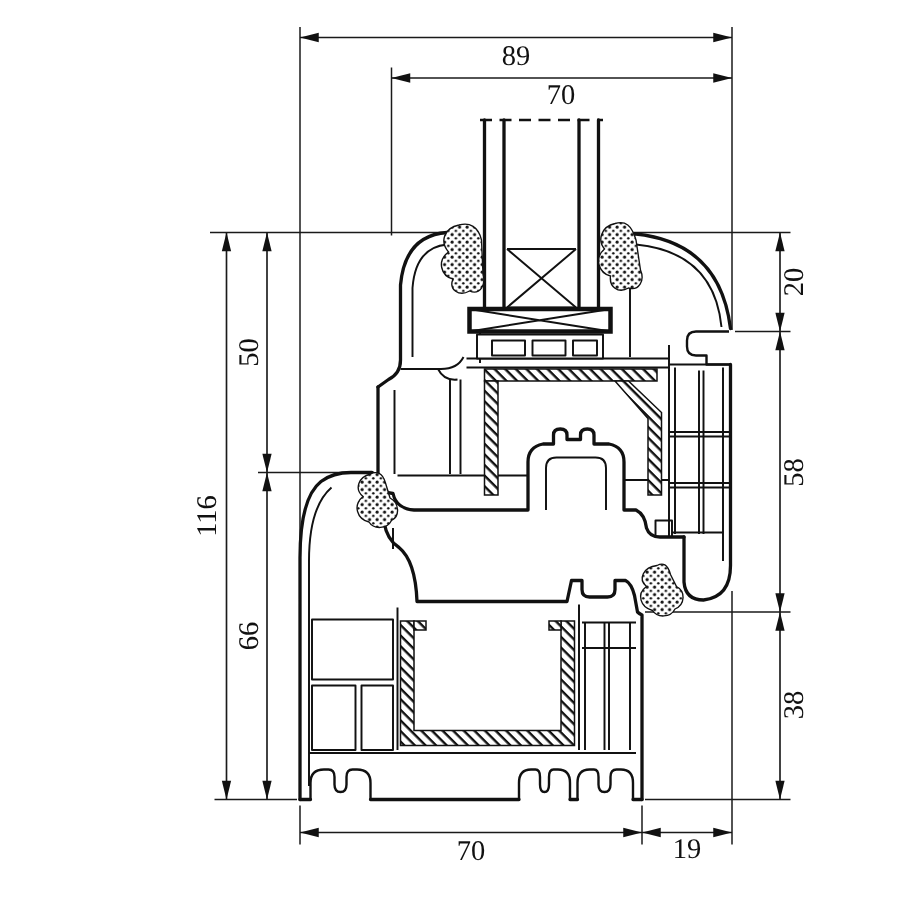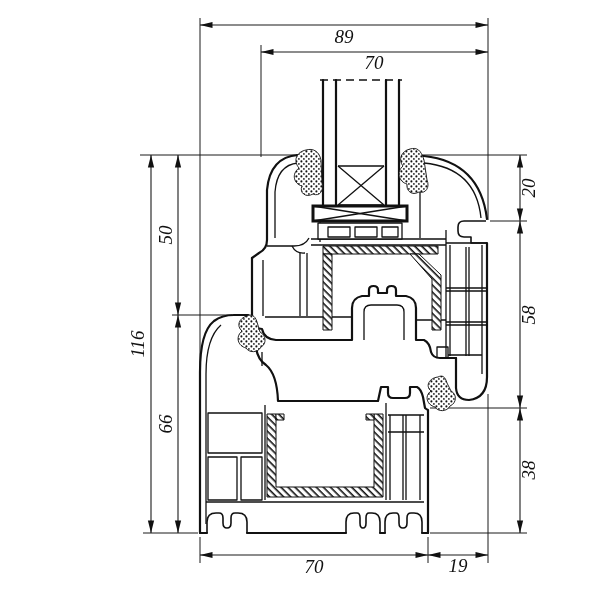--- a/index.html
+++ b/index.html
@@ -1,16 +1,16 @@
 <!DOCTYPE html>
 <html><head>
 <meta charset="utf-8">
 <style>
   html,body{margin:0;padding:0;background:#fff;}
-  .stage{width:600px;height:600px;background:#fff;position:relative;overflow:hidden;font-style:italic;}
+  .stage{width:600px;height:600px;background:#fff;position:relative;overflow:hidden;}
   svg{display:block;}
   .dimtext{font-family:"Liberation Serif","DejaVu Serif",serif;font-size:19px;fill:#111;}
   .thin{stroke:#1a1a1a;stroke-width:1;fill:none;}
   .dim{stroke:#1a1a1a;stroke-width:1.1;fill:none;}
   .thick{stroke:#111;stroke-width:2.2;fill:none;stroke-linejoin:round;stroke-linecap:round;}
   .mid{stroke:#111;stroke-width:1.3;fill:none;stroke-linejoin:round;}
   .mid2{stroke:#111;stroke-width:1.6;fill:none;stroke-linejoin:round;}
   .steel{fill:url(#hatch);stroke:#111;stroke-width:1;}
   .gasket{fill:url(#stipple);stroke:#111;stroke-width:0.9;}
   .whitefill{fill:#fff;}

